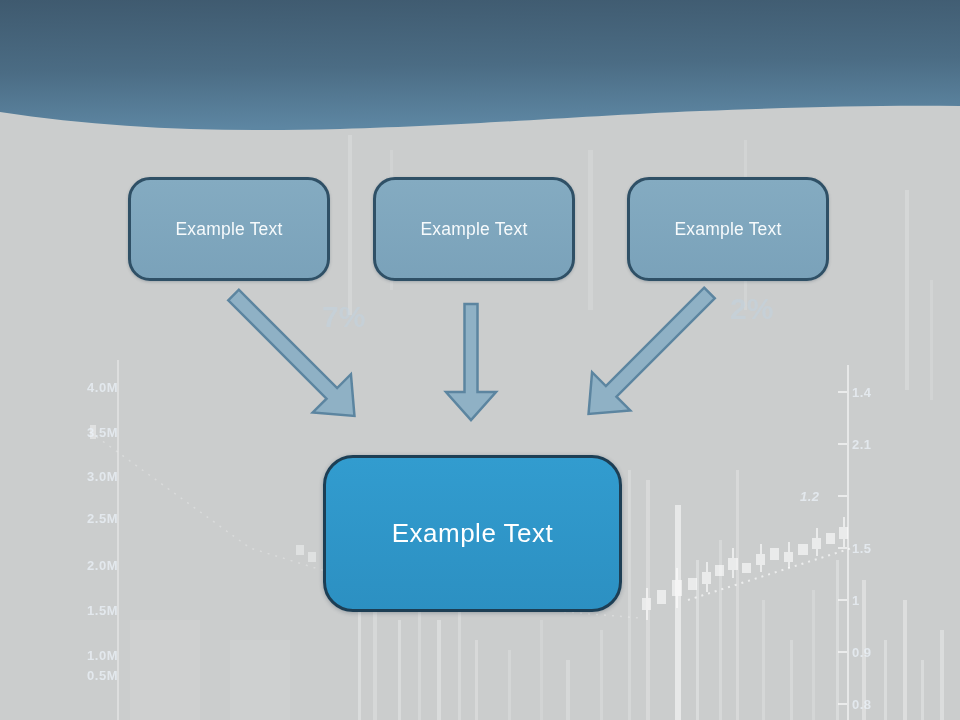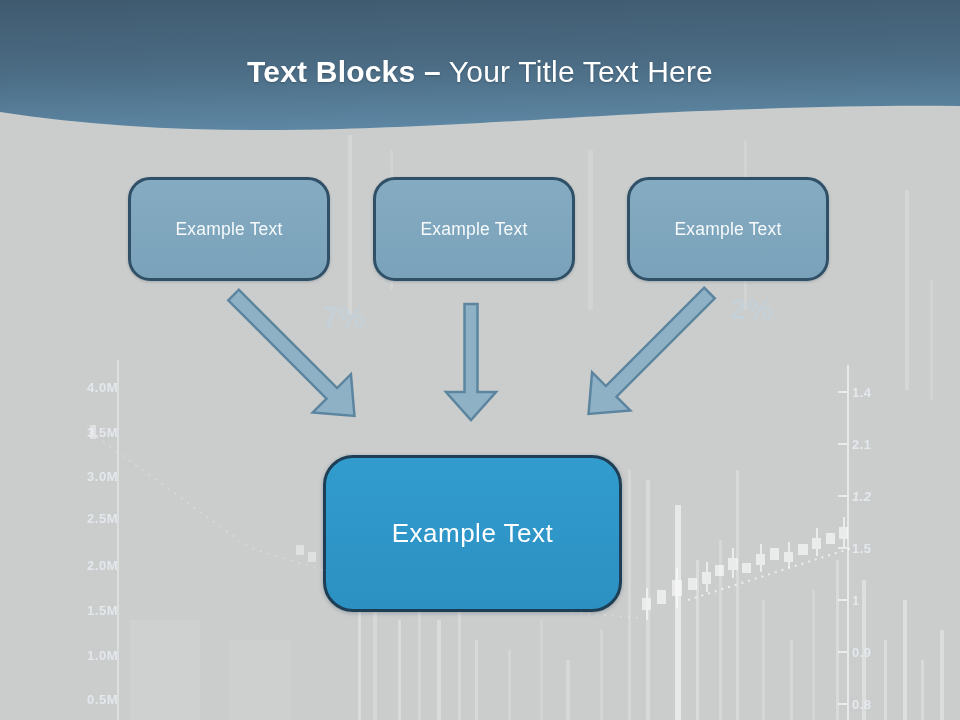--- a/index.html
+++ b/index.html
@@ -160,49 +160,45 @@
     </svg>
 
     
     <span class="wm-label wm-left" style="left:70px;top:380px;">4.0M</span>
     <span class="wm-label wm-left" style="left:70px;top:425px;">3.5M</span>
     <span class="wm-label wm-left" style="left:70px;top:469px;text-align:right;">3.0M</span>
     <span class="wm-label wm-left" style="left:70px;top:511px;">2.5M</span>
     <span class="wm-label wm-left" style="left:70px;top:558px;">2.0M</span>
     <span class="wm-label wm-left" style="left:70px;top:603px;">1.5M</span>
     <span class="wm-label wm-left" style="left:70px;top:648px;">1.0M</span>
-    <span class="wm-label wm-left" style="left:70px;top:692px;">0.5M</span>
+    <span class="wm-label wm-left" style="left:70px;top:668px;">0.5M</span>
     
     <span class="wm-label" style="left:852px;top:385px;">1.4</span>
     <span class="wm-label" style="left:852px;top:437px;">2.1</span>
-    <span class="wm-label" style="left:852px;top:489px;font-style:italic;">1.2</span>
+    <span class="wm-label" style="left:800px;top:489px;font-style:italic;">1.2</span>
     <span class="wm-label" style="left:852px;top:541px;">1.5</span>
     <span class="wm-label" style="left:852px;top:593px;">1</span>
     <span class="wm-label" style="left:852px;top:645px;">0.9</span>
     <span class="wm-label" style="left:852px;top:697px;">0.8</span>
     
     <span class="ghost" style="left:322px;top:300px;">7%</span>
     <span class="ghost" style="left:730px;top:292px;">2%</span>
   </div>
 
   <svg class="header-wave" width="960" height="140">
     <defs>
       <linearGradient id="hdr" x1="0" y1="0" x2="0.12" y2="1">
         <stop offset="0" stop-color="#3f5a6f"></stop>
         <stop offset="0.55" stop-color="#4b6c84"></stop>
         <stop offset="1" stop-color="#5d86a2"></stop>
       </linearGradient>
     </defs>
     <path d="M0,0 H960 V106 C880,105 800,107 700,111 C560,117 480,125 340,129 C220,132 110,129 0,112 Z" fill="url(#hdr)"></path>
   </svg>
 
-  <div class="title">
-    <span class="t-bold">Text Blocks –</span>
-    <span class="t-reg">Your Title Text Here</span>
-  </div>
 
   <div class="top-box box-1">
     <span class="box-label">Example Text</span>
   </div>
   <div class="top-box box-2">
     <span class="box-label">Example Text</span>
   </div>
   <div class="top-box box-3">
     <span class="box-label">Example Text</span>
   </div>

